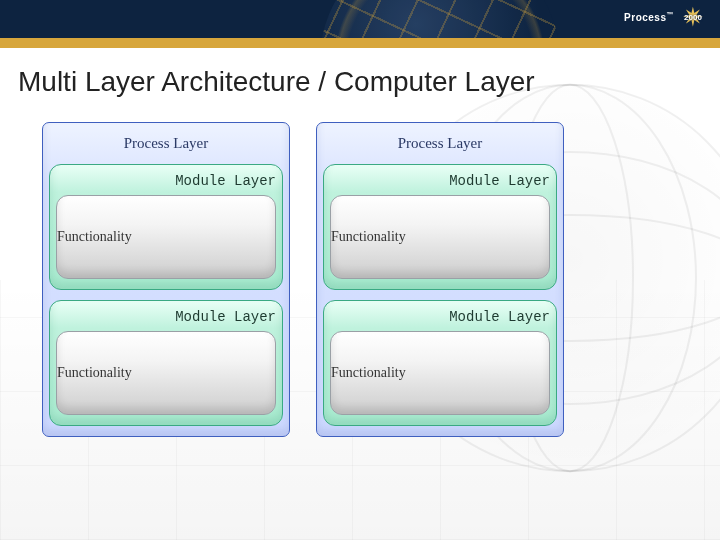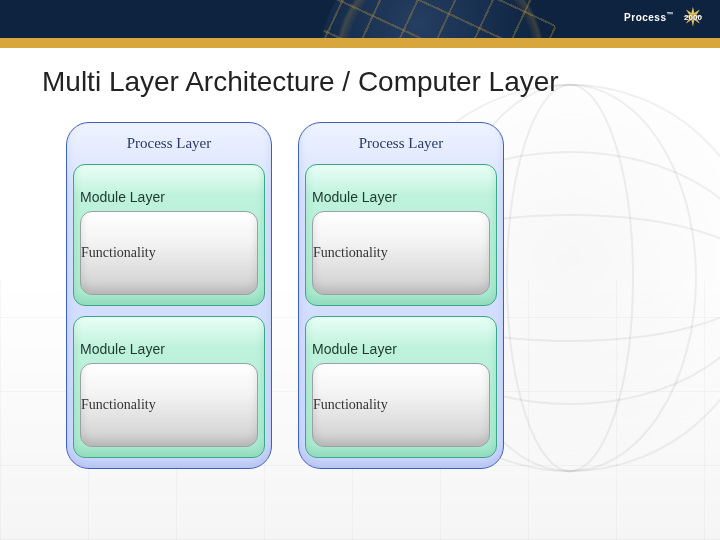--- a/index.html
+++ b/index.html
@@ -76,21 +76,21 @@
     letter-spacing: 0.5px;
     color: #fff;
   }
   .brand-sub .accent { color: #f0c65c; }
 
   
   .content {
     position: relative;
     width: 100%;
     height: calc(540px - 48px);
-    padding: 18px 26px 0 42px;
+    padding: 18px 26px 0 18px;
     overflow: hidden;
   }
   .bg-watermark {
     position: absolute;
     right: -60px; top: 20px;
     width: 420px; height: 420px;
     pointer-events: none;
   }
   .bg-tiles {
     position: absolute; left: 0; right: 0; bottom: 0;
@@ -112,23 +112,23 @@
 
   
   .diagram {
     display: flex;
     gap: 26px;
     position: relative;
     z-index: 2;
     margin-left: 24px;  
   }
   .process-card {
-    width: 206px;
+    width: 248px;
     border: 1px solid #3f5fbf;
-    border-radius: 23px;
+    border-radius: 7px;
     background: linear-gradient(#eef3ff, #d8e2ff 20%, #cdd9ff 100%);
     box-shadow: inset 0 -6px 8px rgba(60,80,160,0.15);
     padding: 6px 6px 10px 6px;
   }
   .process-title {
     text-align: center;
     font-family: Georgia, 'Times New Roman', serif;
     font-size: 15px;
     color: #2b3a66;
     padding: 6px 0 8px 0;
@@ -136,26 +136,25 @@
   .module-card {
     border: 1px solid #3aa983;
     border-radius: 12px;
     background: linear-gradient(#e9fff6, #bff2dd 22%, #a9ebd0 100%);
     box-shadow: inset 0 -6px 8px rgba(40,140,100,0.18);
     padding: 4px 6px 10px 6px;
     margin-top: 4px;
   }
   .module-card + .module-card { margin-top: 10px; }
   .module-title {
-    text-align: left;
-    font-family: Liberation Sans, sans-serif;
+    text-align: right;
+    font-family: Liberation Mono, monospace;
     font-size: 14px;
     color: #1e3a30;
     padding: 4px 0 6px 0;
-    margin-top: 16px;
   }
   .func-card {
     border: 1px solid #9aa0a6;
     border-radius: 12px;
     height: 84px;
     background: linear-gradient(#ffffff 0%, #f4f4f4 35%, #d9d9d9 80%, #cfcfcf 100%);
     box-shadow: inset 0 -6px 8px rgba(0,0,0,0.12);
     display: flex;
     align-items: center;
   }

